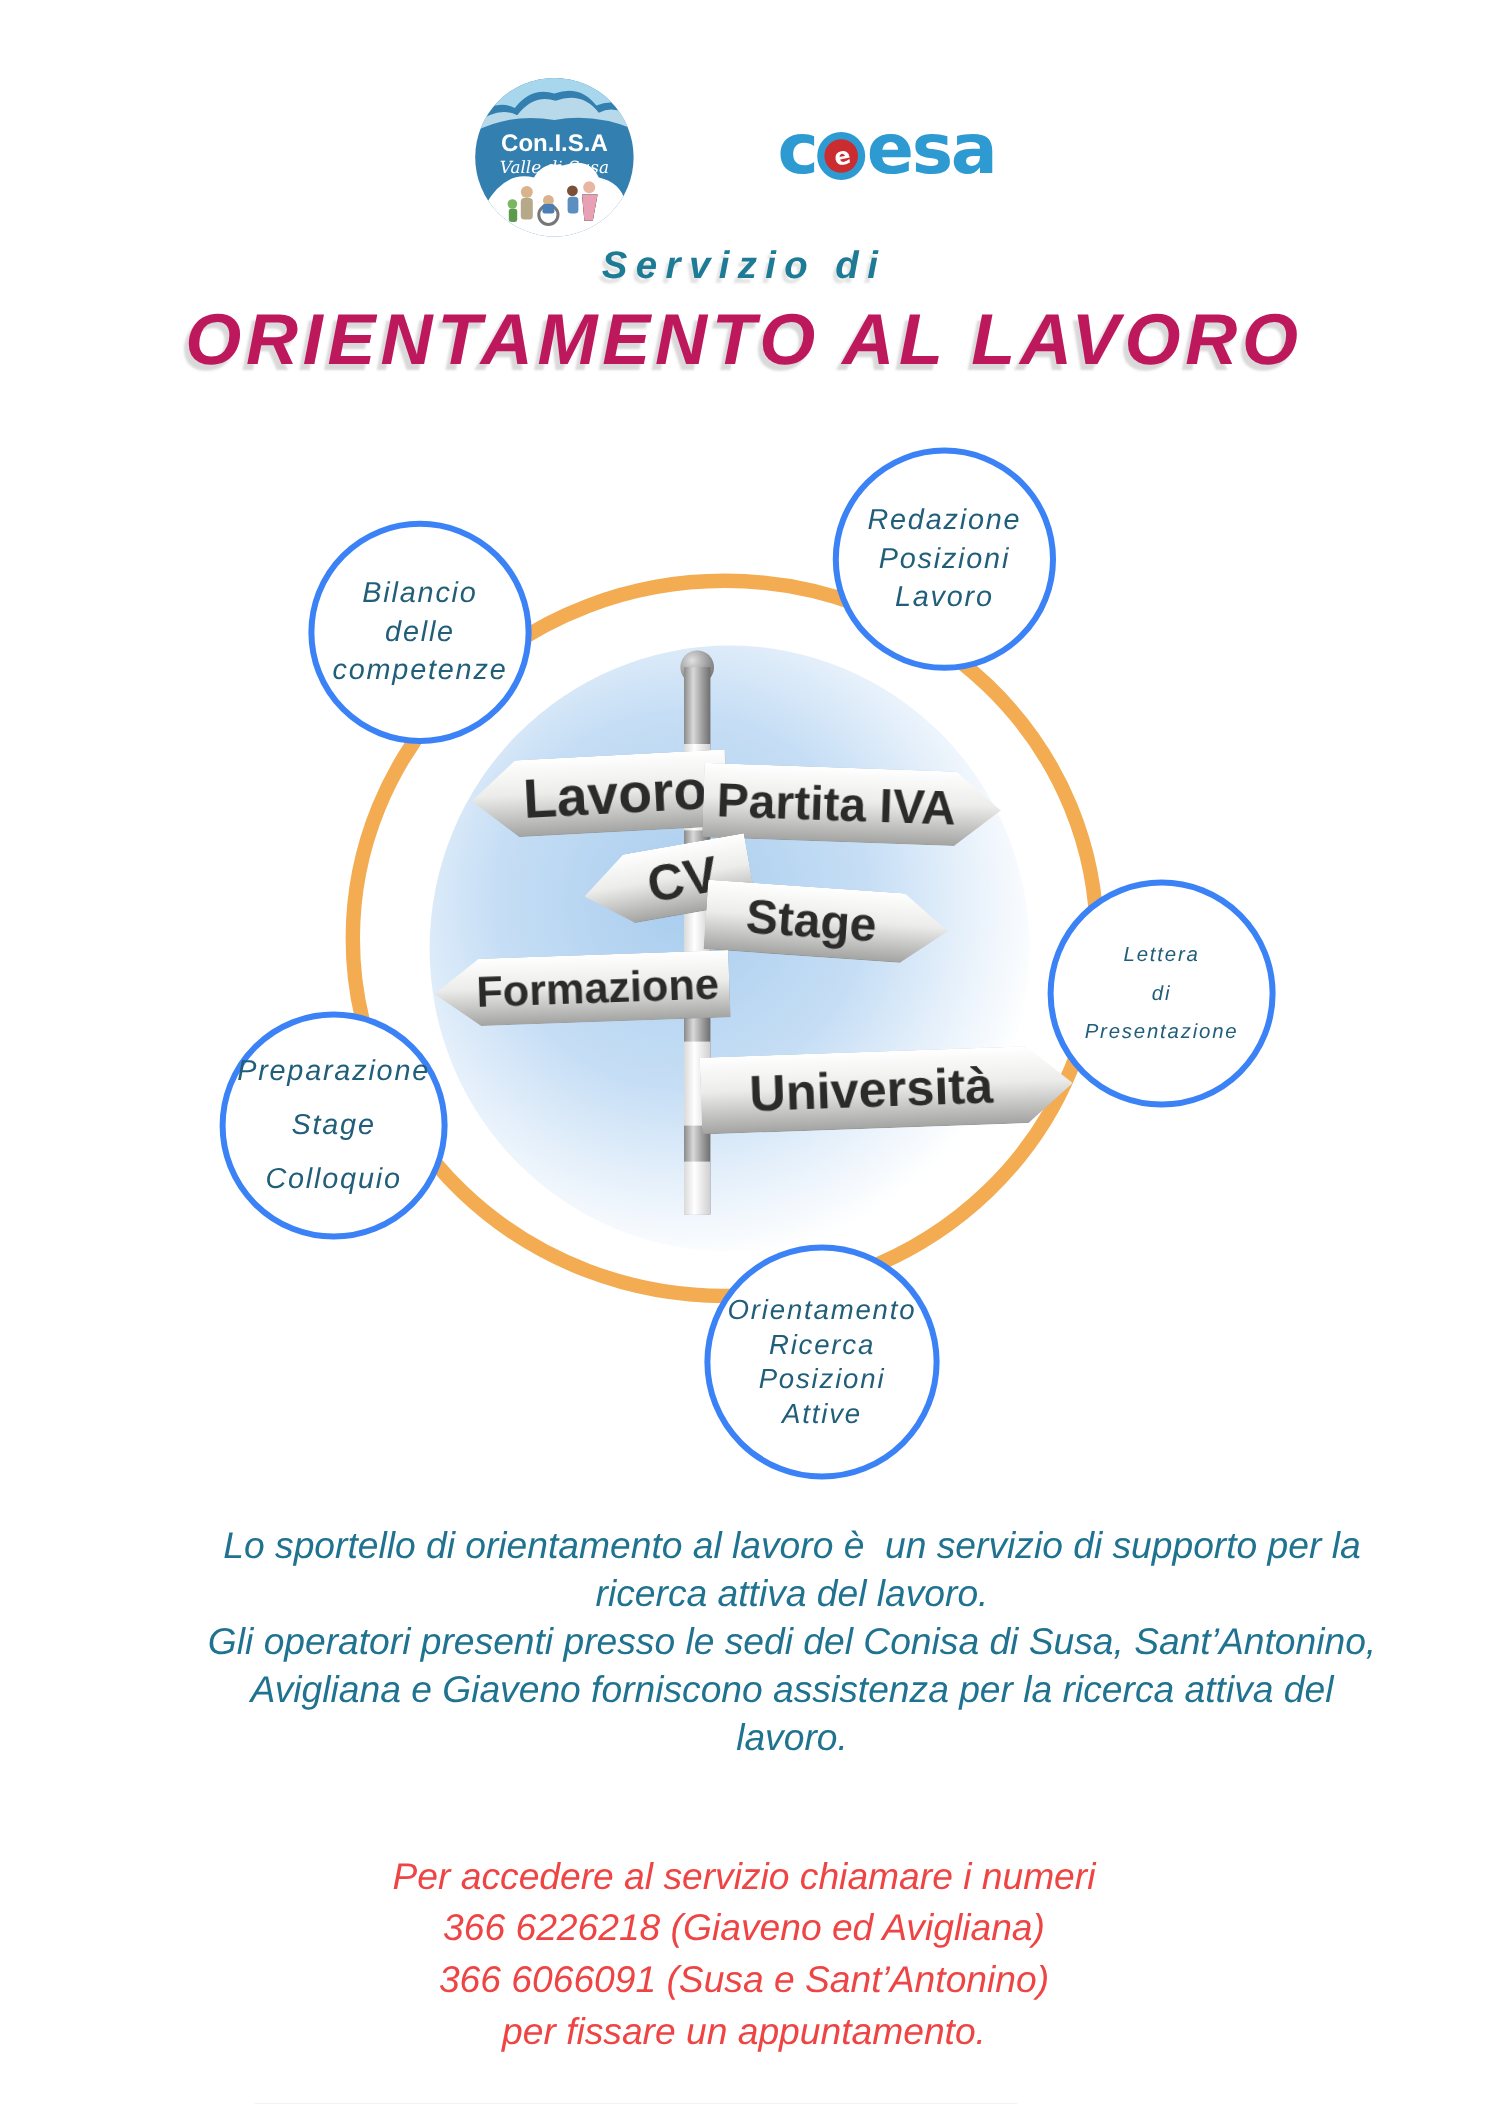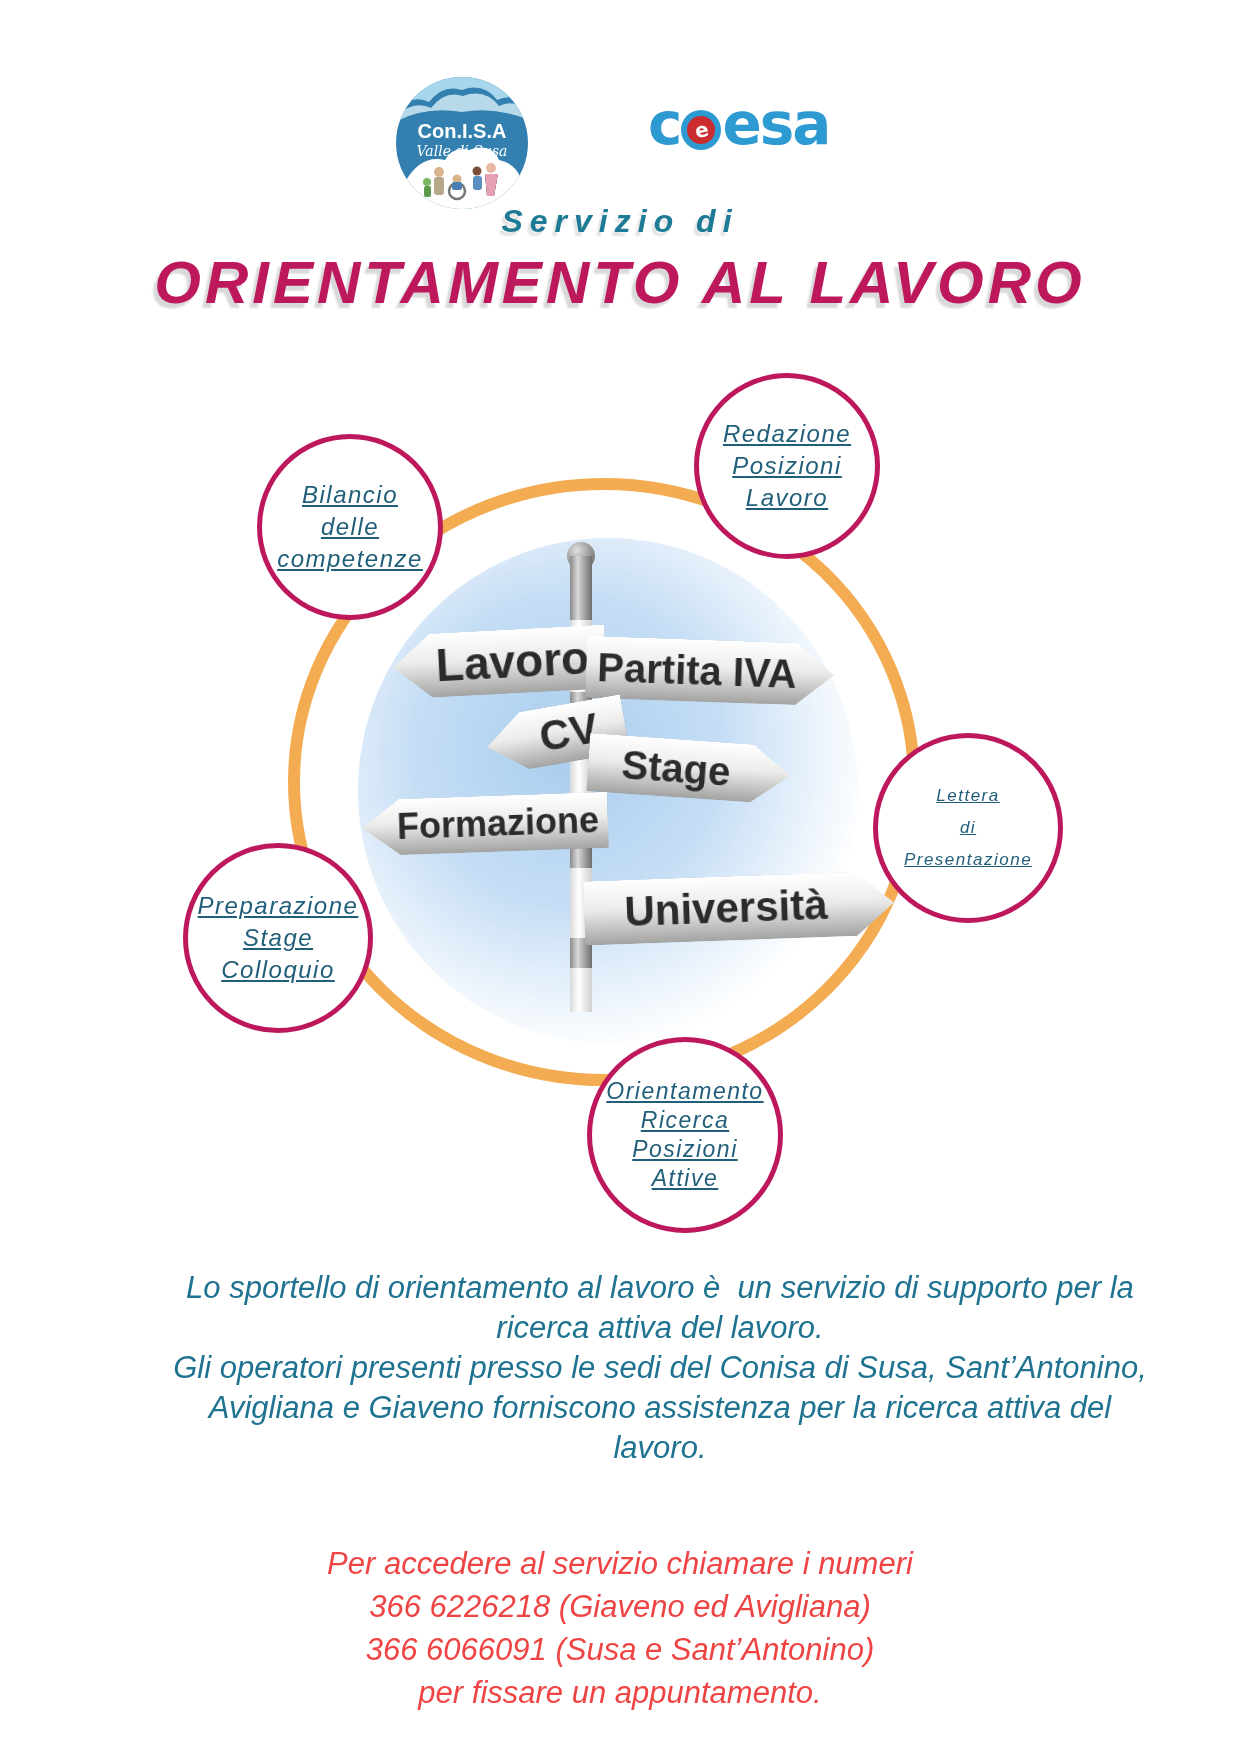--- a/index.html
+++ b/index.html
@@ -2,21 +2,21 @@
 <html><head>
 <meta charset="utf-8">
 <style>
   html,body{margin:0;padding:0;background:#e8e8e8;}
   .page{
     position:relative;width:1240px;height:1753px;margin:0 auto;
     background:#ffffff;overflow:hidden;
     font-family:"Liberation Sans",sans-serif;
   }
   
-  .conisa{position:absolute;left:395px;top:76px;width:134px;height:134px;}
+  .conisa{position:absolute;left:395px;top:64px;width:134px;height:134px;}
   .coesa{position:absolute;left:648px;top:92px;height:64px;display:flex;align-items:center;
          font-family:"DejaVu Sans",sans-serif;font-weight:700;font-size:58px;color:#2e9ad2;
          letter-spacing:-2px;}
   .coesa .swirl{display:inline-flex;width:40px;height:40px;border-radius:50%;
          background:#2e9ad2;align-items:center;justify-content:center;margin:0 1px;
          transform:translateY(6px);}
   .coesa .swirl .disc{width:28px;height:28px;border-radius:50%;background:#cb2c30;
          display:flex;align-items:center;justify-content:center;}
   .coesa .swirl .disc span{color:#fff;font-size:20px;font-weight:700;line-height:1;
          transform:rotate(-12deg);letter-spacing:0;}
@@ -37,24 +37,24 @@
   .pole-seg{position:absolute;left:0;width:22px;
     background:linear-gradient(90deg,#d9d9d9,#ffffff 40%,#cfcfcf);}
   .pole-ball{position:absolute;left:567px;top:542px;width:28px;height:28px;border-radius:50%;
     background:radial-gradient(circle at 35% 30%,#e0e0e0,#8d8d8d 60%,#5f5f5f);z-index:2;}
   .board{position:absolute;z-index:3;display:flex;align-items:center;justify-content:center;
     filter:drop-shadow(0 0 1px #4a4a4a) drop-shadow(3px 4px 3px rgba(60,60,60,.35));
     background:linear-gradient(180deg,#ffffff 0%,#ececea 45%,#a3a3a1 100%);
     color:#2b2b2b;font-weight:700;font-family:"Liberation Sans",sans-serif;}
   .board.left{clip-path:polygon(38px 0,100% 0,100% 100%,38px 100%,0 50%);padding-left:26px;}
   .board.right{clip-path:polygon(0 0,calc(100% - 38px) 0,100% 50%,calc(100% - 38px) 100%,0 100%);padding-right:26px;}
-  .node{position:absolute;z-index:4;border-radius:50%;background:#ffffff;border:5px solid #be185d;
+  .node{position:absolute;z-index:4;border-radius:50%;background:#ffffff;border:5px solid #3b82f6;
     display:flex;flex-direction:column;align-items:center;justify-content:center;
     color:#215e79;font-style:italic;font-size:24px;line-height:32px;letter-spacing:1.5px;
-    text-align:center;text-decoration:underline;}
+    text-align:center;}
   
   .bodytext{position:absolute;left:0;top:1268px;width:100%;text-align:center;
     color:#1f7390;font-style:italic;font-size:31px;line-height:40px;margin-left:40px;}
   .bodytext .t-line{white-space:pre;}
   .contact{position:absolute;left:0;top:1542px;width:100%;text-align:center;
     color:#ef4444;font-style:italic;font-size:31px;line-height:43px;}
   .contact .t-line{white-space:pre;}
 </style>
 </head>
 <body>
@@ -151,21 +151,21 @@
     <span>Lettera</span>
     <span>di</span>
     <span>Presentazione</span>
   </div>
   <div class="node" style="left:587px;top:1037px;width:186px;height:186px;font-size:23px;line-height:29px;">
     <span>Orientamento</span>
     <span>Ricerca</span>
     <span>Posizioni</span>
     <span>Attive</span>
   </div>
-  <div class="node" style="left:183px;top:843px;width:180px;height:180px;">
+  <div class="node" style="left:183px;top:843px;width:180px;height:180px;gap:13px;">
     <span>Preparazione</span>
     <span>Stage</span>
     <span>Colloquio</span>
   </div>
 
   <div class="bodytext">
     <div class="t-line">Lo sportello di orientamento al lavoro è  un servizio di supporto per la</div>
     <div class="t-line">ricerca attiva del lavoro.</div>
     <div class="t-line">Gli operatori presenti presso le sedi del Conisa di Susa, Sant’Antonino,</div>
     <div class="t-line">Avigliana e Giaveno forniscono assistenza per la ricerca attiva del</div>

